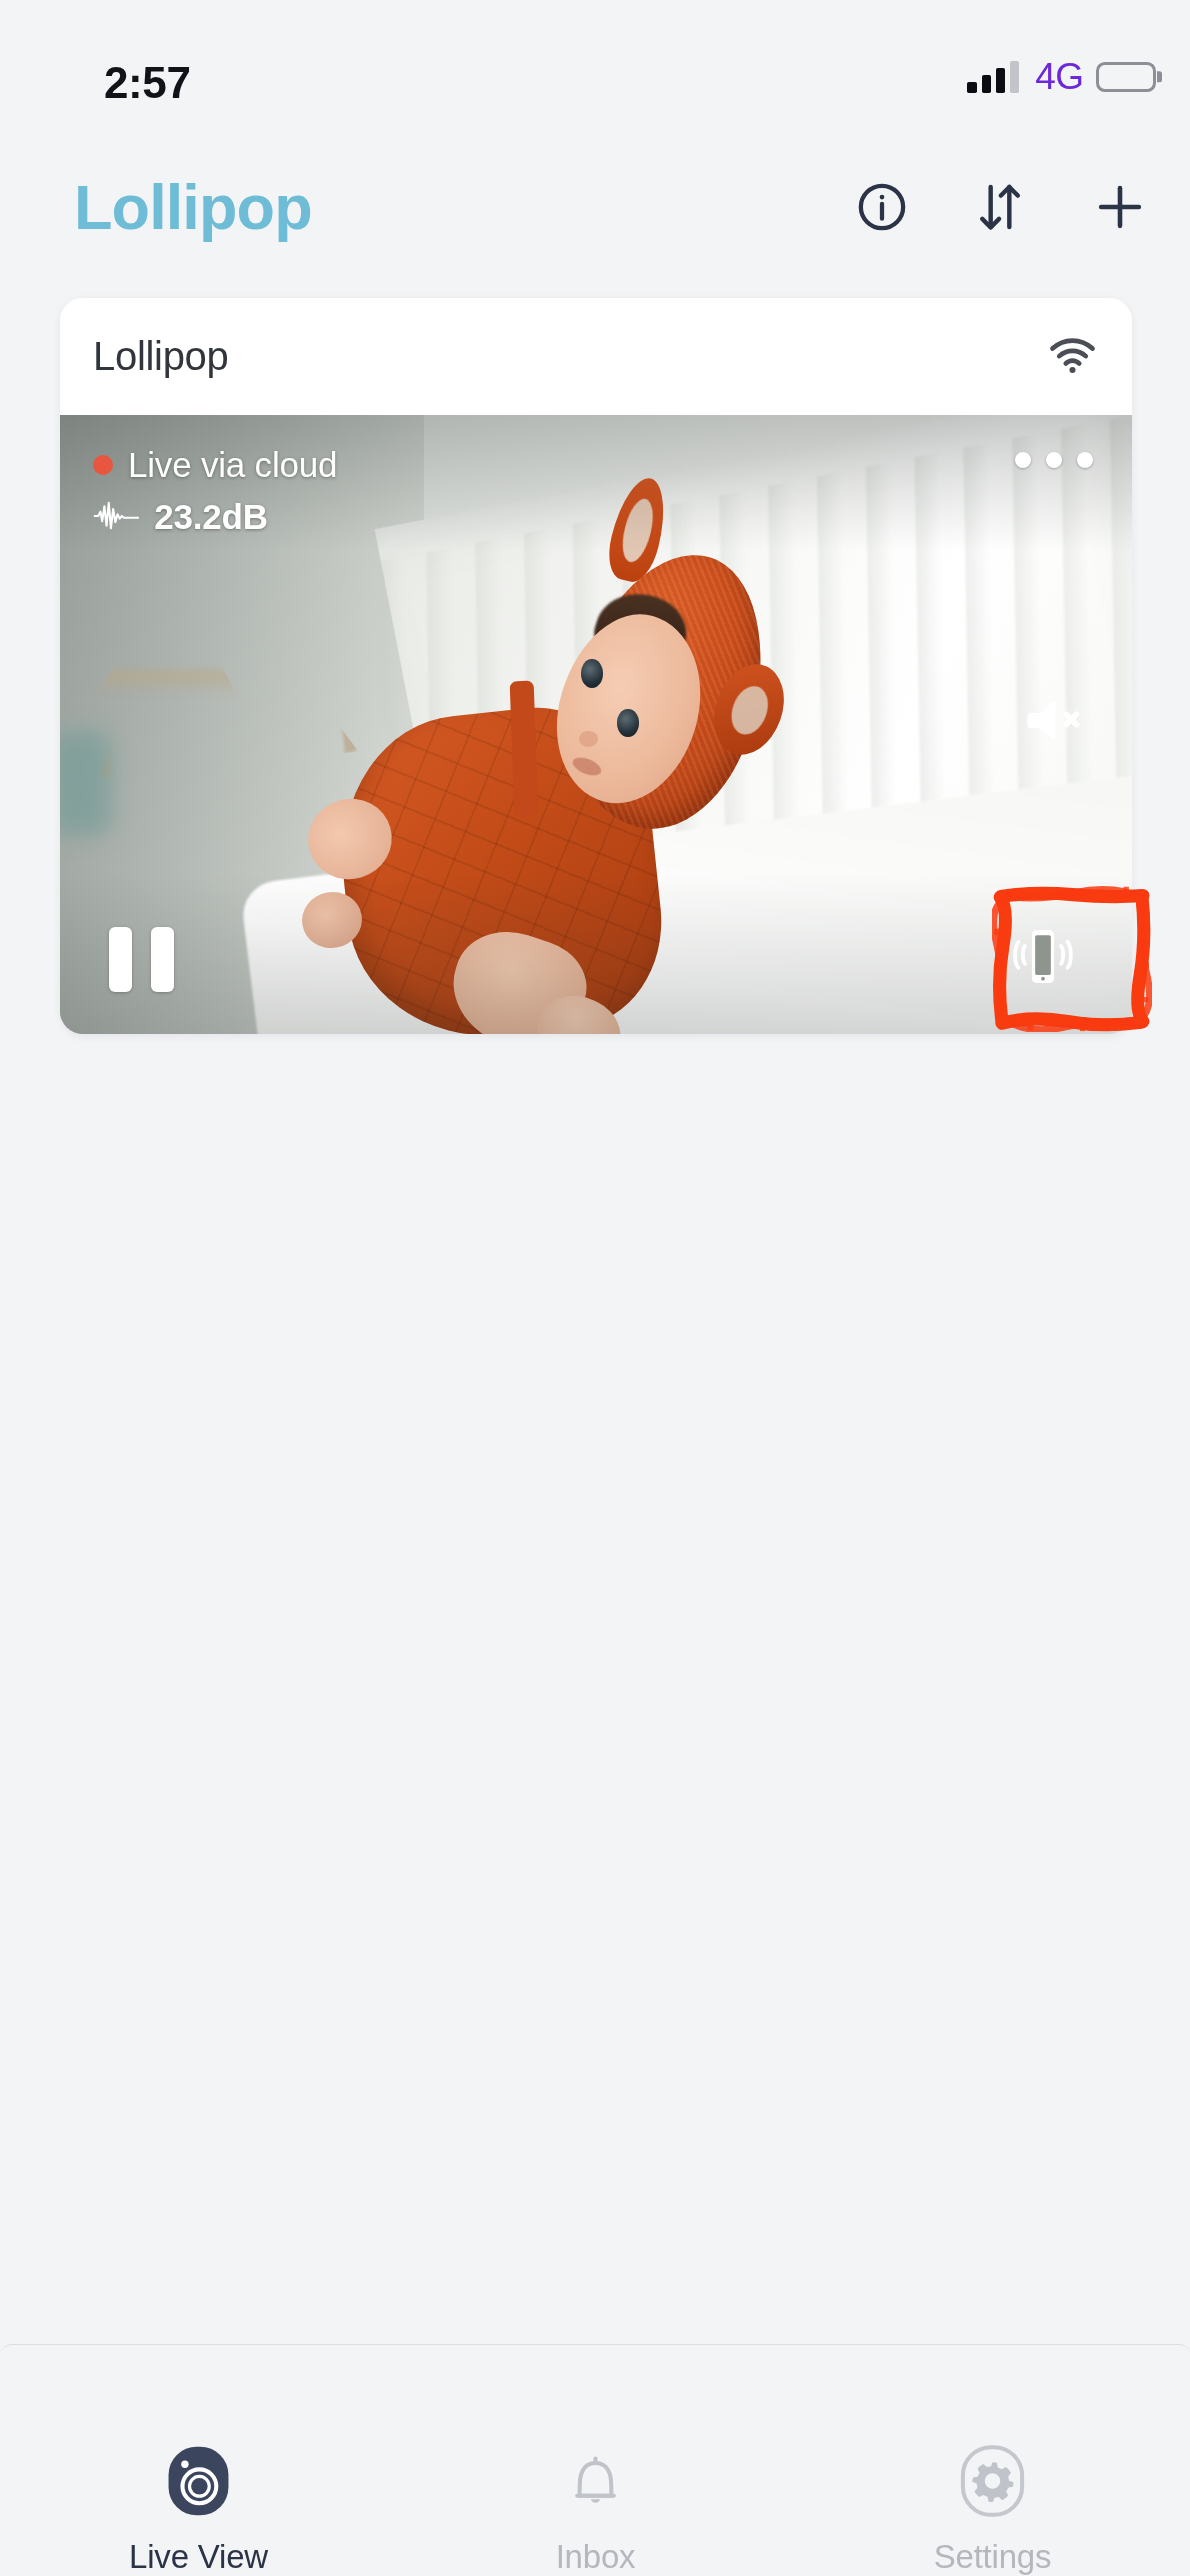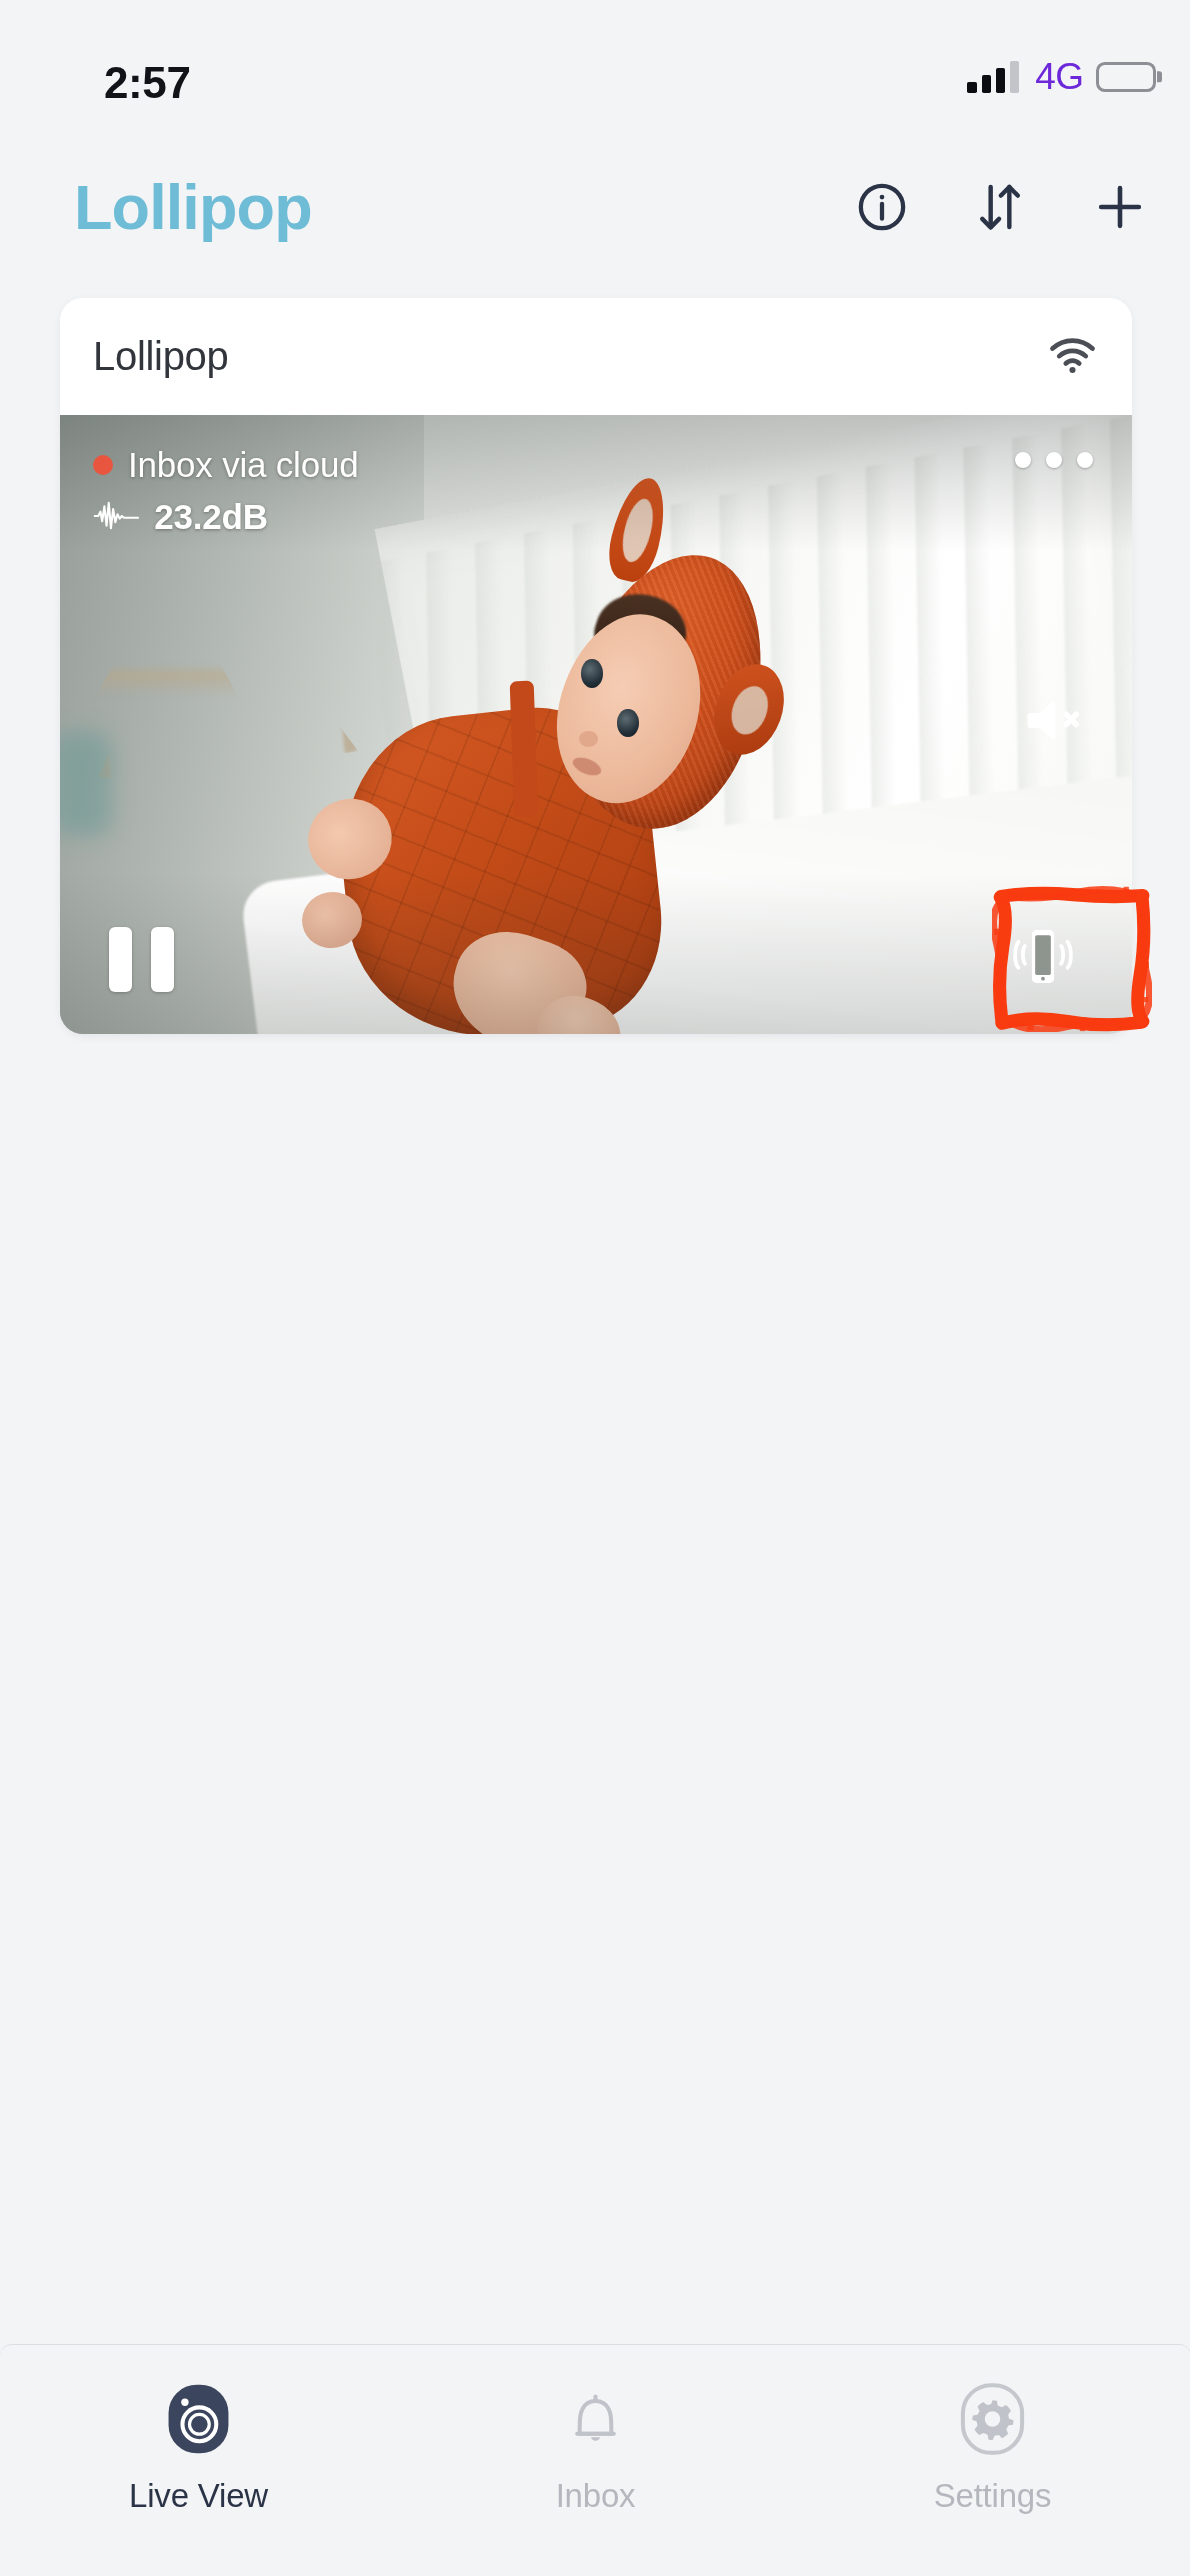--- a/index.html
+++ b/index.html
@@ -255,21 +255,21 @@
   
   .hl {
     position:absolute; left:992px; top:885px; width:160px; height:147px;
     z-index:40; pointer-events:none;
   }
 
   
   .tabbar {
     position:absolute; left:0; bottom:0; width:100%; height:232px;
     background:#f3f4f6; border-top:1.8px solid #dcdee2;
-    display:flex; align-items:flex-start; padding-top:37px;border-radius:12px;
+    display:flex; align-items:flex-end; padding-top:37px;border-radius:12px;
   }
   .tab { flex:1; display:flex; flex-direction:column; align-items:center; gap:17.5px; }
   .tab-label { font-size:33px; letter-spacing:-0.2px; }
   .tab.active .tab-label { color:#2b3347; font-weight:500; }
   .tab .tab-label { color:#b4b7bd; font-weight:400; }
 </style>
 </head>
 <body>
 
 <div class="phone">
@@ -359,21 +359,21 @@
           <div class="eye r"></div>
           <div class="nose"></div>
           <div class="mouth"></div>
         </div>
         <div class="vignette"></div>
       </div>
 
       <div class="ov-topleft">
         <div class="live-row">
           <span class="live-dot"></span>
-          <span class="live-txt">Inbox via cloud</span>
+          <span class="live-txt">Live via cloud</span>
         </div>
         <div class="db-row">
           <span>
             <svg width="49" height="30" viewBox="0 0 56 34" fill="none" stroke="#fff" stroke-width="2.4" stroke-linecap="round" stroke-linejoin="round">
               <path d="M2 17h4l2.5-5 2 11 2.5-17 2.5 22 2.5-26 2.5 29 2.5-22 2.5 15 2.5-9 2.5 5 2.5-3 2.5 2h16"></path>
             </svg>
           </span>
           <span class="db-txt">23.2dB</span>
         </div>
       </div>

